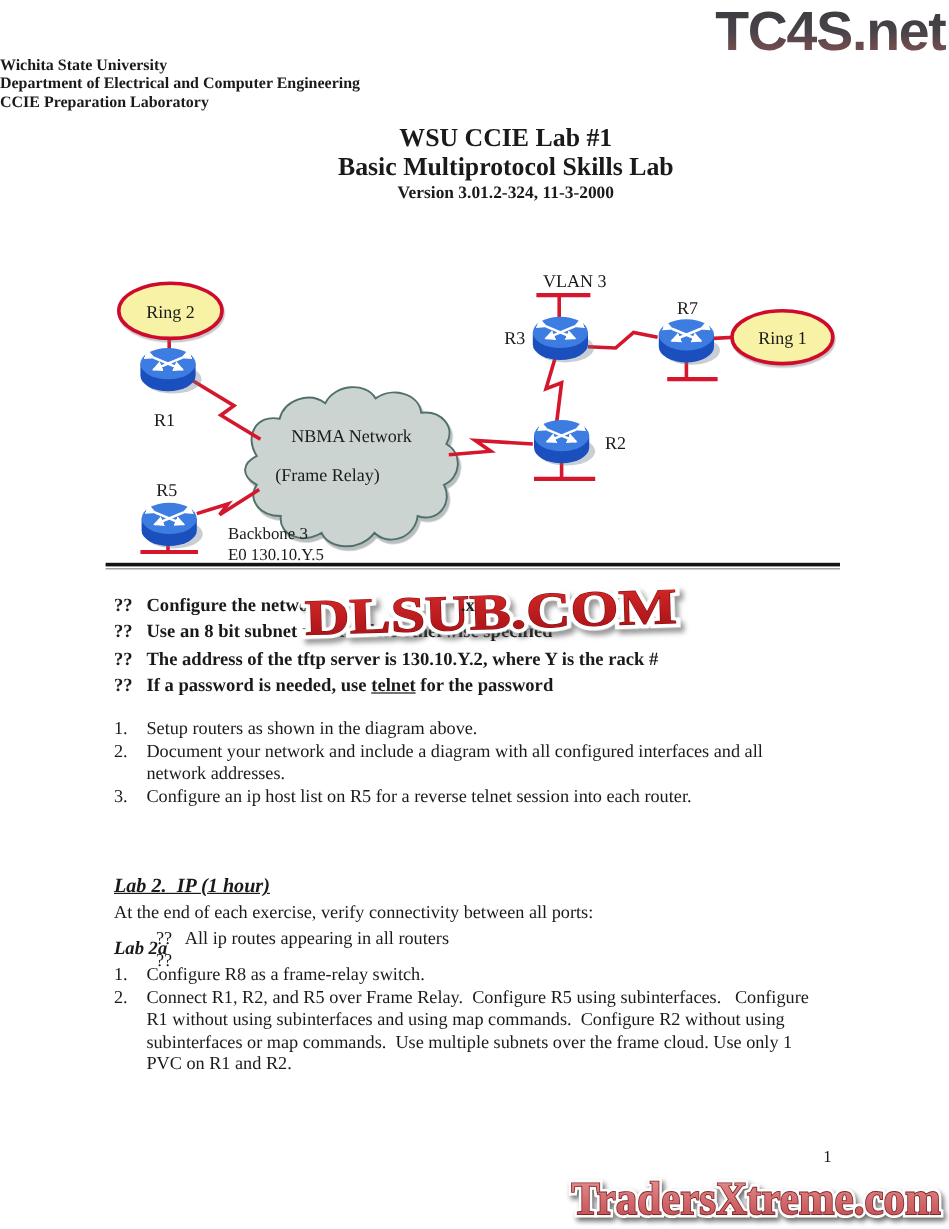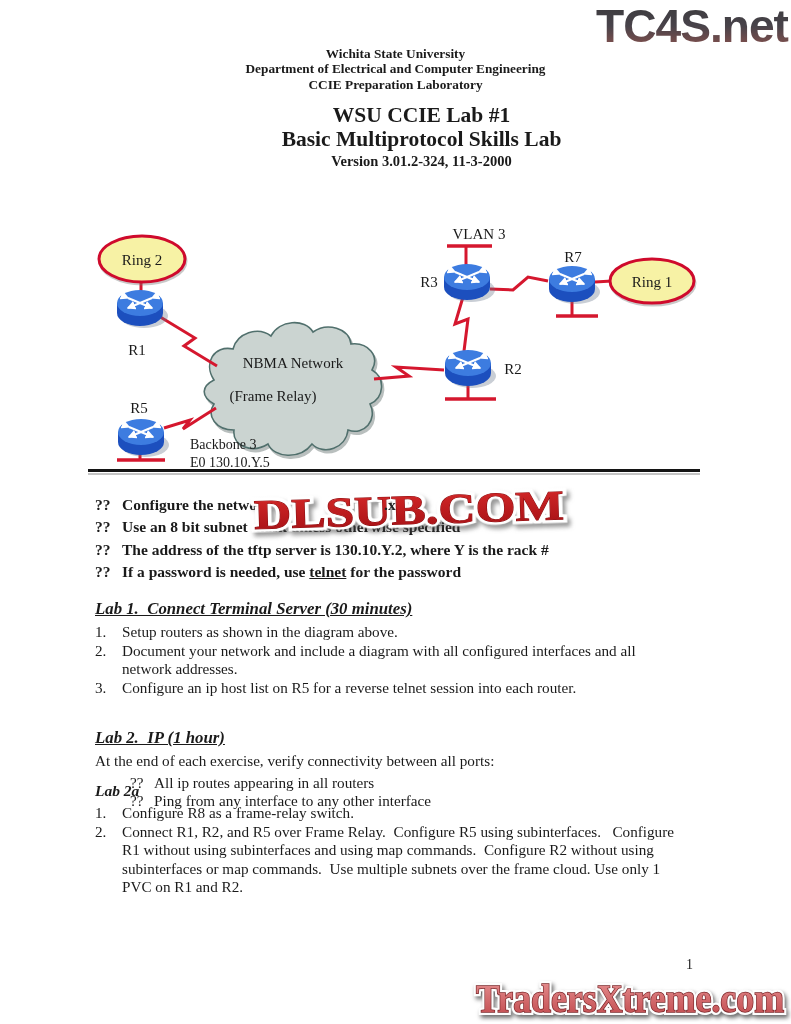--- a/index.html
+++ b/index.html
@@ -2,21 +2,21 @@
 <html><head>
 <meta charset="utf-8">
 <style>
   html,body { margin:0; padding:0; background:#ffffff; }
   .page {
     position:relative; width:791px; height:1024px; background:#ffffff;
     font-family:"Liberation Serif", serif; color:#1a1a1a; overflow:hidden;
   }
   
   .header {
-    position:absolute; top:46px; left:0; width:791px; text-align:center;
+    position:absolute; top:46px; left:0; width:791px; 
     font-weight:bold; font-size:13.3px; line-height:15.3px;
   }
   .titleblk {
     position:absolute; top:103px; left:0; width:791px; text-align:center;
     transform:translateX(26px); font-weight:bold;
   }
   .title-line { font-size:21.5px; line-height:24px; }
   .version    { font-size:14.5px; margin-top:2px; }
 
   
@@ -174,21 +174,20 @@
       <span>The address of the tftp server is 130.10.Y.2, where Y is the rack #</span>
     </div>
     <div class="note-row">
       <span class="q">??</span>
       <span><span>If a password is needed, use </span><span class="u">telnet</span><span> for the password</span></span>
     </div>
   </div>
   <div class="frag">.x</div>
 
   <div class="lab" style="top:599px;">
-    <div class="lab-heading">Lab 1.  Connect Terminal Server (30 minutes)</div>
     <div class="li">
       <span class="num">1.</span>
       <span class="txt">Setup routers as shown in the diagram above.</span>
     </div>
     <div class="li">
       <span class="num">2.</span>
       <span class="txt">Document your network and include a diagram with all configured interfaces and all network addresses.</span>
     </div>
     <div class="li">
       <span class="num">3.</span>
@@ -198,21 +197,20 @@
 
   <div class="lab" style="top:728px;">
     <div class="lab-heading">Lab 2.  IP (1 hour)</div>
     <div class="intro">At the end of each exercise, verify connectivity between all ports:</div>
     <div class="srow">
       <span class="q2">??</span>
       <span>All ip routes appearing in all routers</span>
     </div>
     <div class="srow">
       <span class="q2">??</span>
-      <span>Ping from any interface to any other interface</span>
     </div>
   </div>
 
   <div class="lab" style="top:782px;">
     <div class="lab-heading-plain">Lab 2a</div>
     <div class="li">
       <span class="num">1.</span>
       <span class="txt">Configure R8 as a frame-relay switch.</span>
     </div>
     <div class="li">

